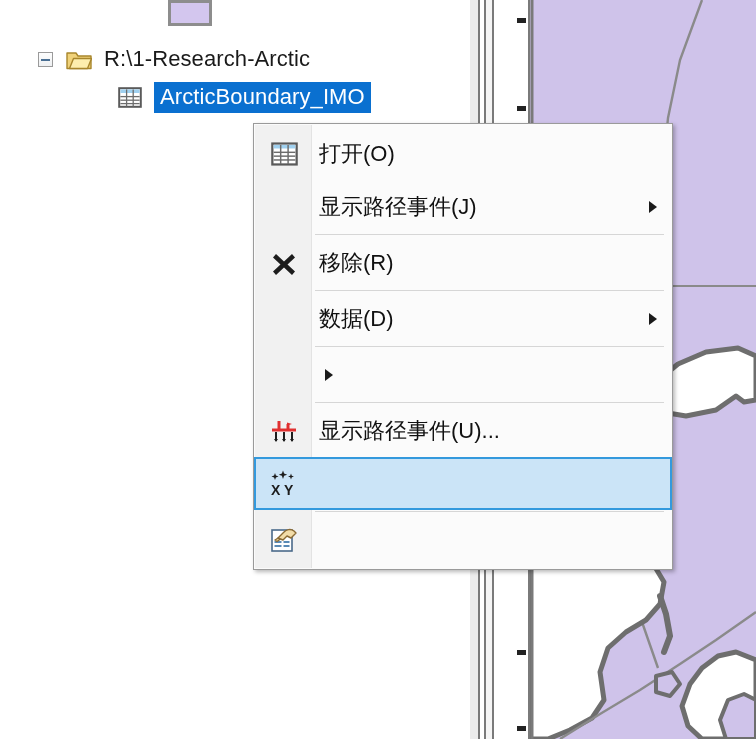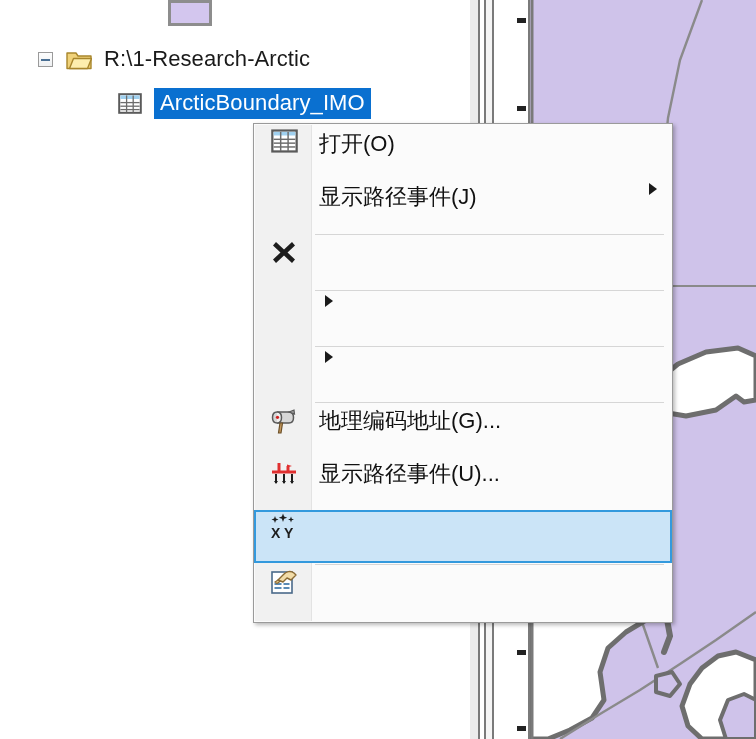--- a/index.html
+++ b/index.html
@@ -86,21 +86,21 @@
   .toc { position: absolute; left: 0; top: 0; width: 470px; }
 
   .tree-row {
     position: absolute;
     display: flex;
     align-items: center;
     height: 30px;
     white-space: nowrap;
   }
   .tree-row-folder { left: 38px; top: 44px; align-items: center; }
-  .tree-row-table  { left: 118px; top: 88px; border-radius: 15px; }
+  .tree-row-table  { left: 118px; top: 82px; border-radius: 15px; }
 
   .expander {
     width: 15px; height: 15px;
     border: 1px solid #9a9a9a;
     background: linear-gradient(#fdfdfd, #eef0f2);
     position: relative;
     box-sizing: border-box;
     margin-right: 13px;
     flex: 0 0 auto;
   }
@@ -144,21 +144,21 @@
     left: 1px; top: 1px;
     width: 56px;
     bottom: 1px;
     background: #f1f1f1;
     border-right: 1px solid #e3e3e3;
     pointer-events: none;
   }
   .menu-item {
     position: relative;
     display: flex;
-    align-items: flex-start;
+    align-items: center;
     height: 53px;
     box-sizing: border-box;
     border: 2px solid transparent;
     z-index: 2;
   }
   .menu-item.selected {
     background: #cbe4f7;
     border: 2px solid #3399dd;
   }
   .mi-icon {
@@ -298,57 +298,46 @@
       </span>
     </div>
     <div class="menu-sep"></div>
 
     <div class="menu-item">
       <span class="mi-icon">
         <svg width="26" height="26" viewBox="0 0 26 26">
           <path d="M5 4 L13 11.5 L21 4 L24 7.5 L16.5 14.5 L24 21.5 L21 25 L13 17.5 L5 25 L2 21.5 L9.5 14.5 L2 7.5 Z" fill="#1d1d1d"></path>
         </svg>
       </span>
-      <span class="mi-arrow"></span>
+      <span class="mi-label">移除(R)</span>
+      <span class="mi-arrow"></span>
+    </div>
+    <div class="menu-sep"></div>
+
+    <div class="menu-item">
+      <span class="mi-icon"></span>
+      <span class="mi-label">数据(D)</span>
+      <span class="mi-arrow">
+        <svg width="10" height="14" viewBox="0 0 10 14">
+            <path d="M1 1 L9 7 L1 13 Z" fill="#1a1a1a"></path>
+          </svg>
+      </span>
     </div>
     <div class="menu-sep"></div>
 
     <div class="menu-item">
       <span class="mi-icon"></span>
       <span class="mi-arrow">
         <svg width="10" height="14" viewBox="0 0 10 14">
             <path d="M1 1 L9 7 L1 13 Z" fill="#1a1a1a"></path>
           </svg>
       </span>
     </div>
     <div class="menu-sep"></div>
 
-    <div class="menu-item">
-      <span class="mi-icon"></span>
-      <span class="mi-arrow">
-        <svg width="10" height="14" viewBox="0 0 10 14">
-            <path d="M1 1 L9 7 L1 13 Z" fill="#1a1a1a"></path>
-          </svg>
-      </span>
-    </div>
-    <div class="menu-sep"></div>
-
-    <div class="menu-item">
-      <span class="mi-icon">
-        <svg width="30" height="30" viewBox="0 0 30 30">
-          <path d="M8 6 C5 6 3.5 8.5 3.5 11.5 C3.5 14.5 5 17 8 17 L20 17 C23 17 24.5 14.5 24.5 11.5 C24.5 8.5 23 6 20 6 Z" fill="#d7d7d7" stroke="#5a5a5a" stroke-width="1.5"></path>
-          <path d="M8 6 C11 6 12.5 8.5 12.5 11.5 C12.5 14.5 11 17 8 17" fill="#efefef" stroke="#5a5a5a" stroke-width="1.5"></path>
-          <circle cx="8.5" cy="11.3" r="1.6" fill="#d02020"></circle>
-          <path d="M11 17 L13.5 17 L12 27 L9.5 27 Z" fill="#c89a5e" stroke="#6a4f28" stroke-width="1.2"></path>
-          <path d="M20 6 L25 4 L25.5 8 Z" fill="#9e9e9e" stroke="#5a5a5a" stroke-width="1.2"></path>
-        </svg>
-      </span>
-      <span class="mi-label">地理编码地址(G)...</span>
-      <span class="mi-arrow"></span>
-    </div>
 
     <div class="menu-item">
       <span class="mi-icon">
         <svg width="28" height="28" viewBox="0 0 28 28">
           <line x1="2" y1="13" x2="26" y2="13" stroke="#e03030" stroke-width="3"></line>
           <line x1="9" y1="4" x2="9" y2="13" stroke="#e03030" stroke-width="3"></line>
           <line x1="18" y1="7" x2="18" y2="13" stroke="#e03030" stroke-width="3"></line>
           <path d="M17 5.5 L22 7 L17 8.5 Z" fill="#e03030"></path>
           <line x1="6" y1="15" x2="6" y2="24" stroke="#1d1d1d" stroke-width="2"></line>
           <path d="M4 22 L6 25 L8 22 Z" fill="#1d1d1d"></path>

